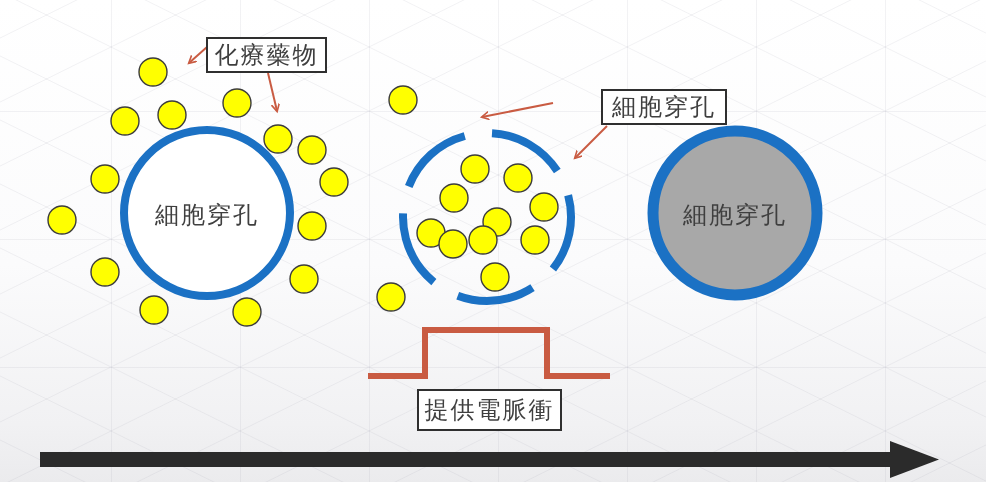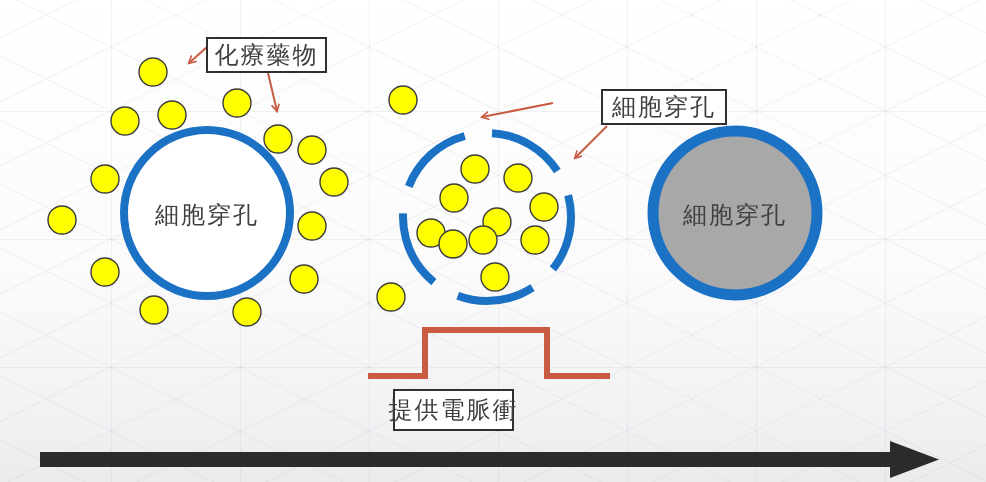--- a/index.html
+++ b/index.html
@@ -89,21 +89,21 @@
   </svg>
 
   <div class="label-box" style="left: 206px; top: 37px; width: 121px; height: 36px; border-color: rgb(47, 47, 47); color: rgb(63, 63, 63);">
     <span>化療藥物</span>
   </div>
 
   <div class="label-box" style="left: 553px; top: 89px; width: 126px; height: 36px; border-color: rgb(47, 47, 47); color: rgb(63, 63, 63); margin-left: 48px;">
     <span>細胞穿孔</span>
   </div>
 
-  <div class="label-box" style="left: 393px; top: 389px; width: 121px; height: 42px; border-color: rgb(47, 47, 47); color: rgb(63, 63, 63); text-align: right;">
+  <div class="label-box" style="left: 417px; top: 389px; width: 145px; height: 42px; border-color: rgb(47, 47, 47); color: rgb(63, 63, 63); text-align: right;">
     <span>提供電脈衝</span>
   </div>
 
   <div class="cell-label" style="left: 107px; top: 199px; color: rgb(63, 63, 63);">細胞穿孔</div>
 
   <div class="cell-label" style="left: 635px; top: 199px; color: rgb(63, 63, 63);">細胞穿孔</div>
 
 </div>
 
 </body></html>

